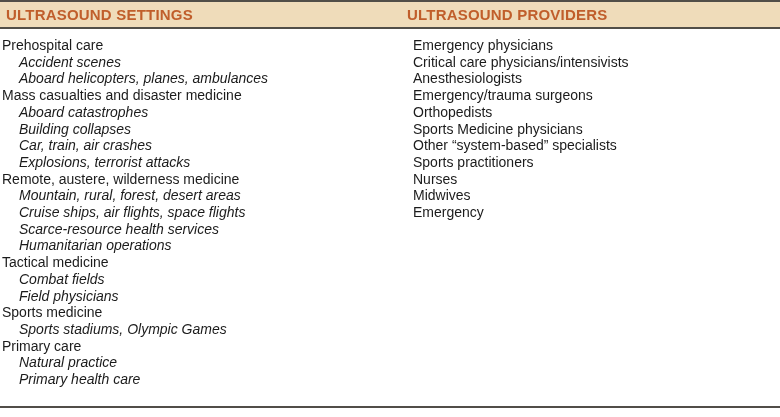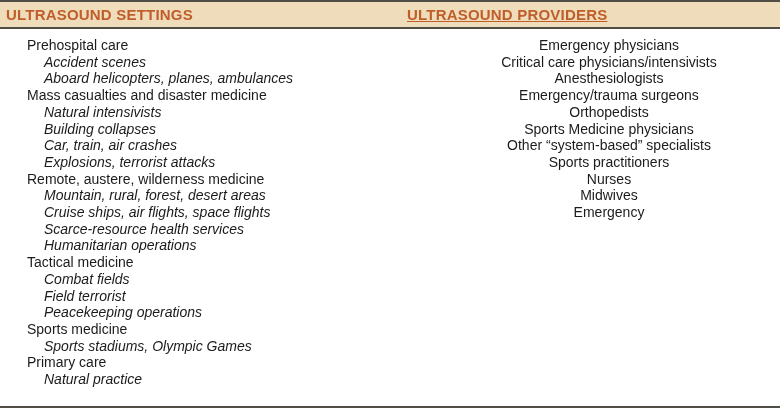--- a/index.html
+++ b/index.html
@@ -30,37 +30,36 @@
   }
   .hcell {
     font-size: 15px;
     font-weight: bold;
     color: var(--accent);
     line-height: 25px;
     letter-spacing: 0.2px;
     white-space: nowrap;
   }
   .hcell.left  { width: 407px; padding-left: 6px; }
-  .hcell.right { flex: 1; text-decoration: underline; }
+  .hcell.right { flex: 1; }
   .body {
     display: flex;
     padding-top: 8px;
-    padding-left: 25px;
   }
   .col.left  { width: 413px; }
   .col.right { flex: 1; }
   .row {
     font-size: 14px;
     line-height: 16.7px;
     color: var(--text);
     white-space: nowrap;
   }
   .col.left .row.lvl0 { padding-left: 2px; }
   .col.left .row.lvl1 { padding-left: 19px; font-style: italic; }
-  .col.right .row { padding-left: 0; text-align: center; }
+  .col.right .row { padding-left: 0; }
   .rule-bottom {
     position: absolute;
     left: 0; right: 0;
     top: 406px;
     height: 2px;
     background: var(--rule);
   }
 </style>
 </head>
 <body>
@@ -70,37 +69,37 @@
     <div class="hcell left">ULTRASOUND SETTINGS</div>
     <div class="hcell right">ULTRASOUND PROVIDERS</div>
   </div>
   <div class="body">
     <div class="col left">
 
     <div class="row lvl0">Prehospital care</div>
         <div class="row lvl1">Accident scenes</div>
         <div class="row lvl1">Aboard helicopters, planes, ambulances</div>
         <div class="row lvl0">Mass casualties and disaster medicine</div>
-        <div class="row lvl1">Natural intensivists</div>
+        <div class="row lvl1">Aboard catastrophes</div>
         <div class="row lvl1">Building collapses</div>
         <div class="row lvl1">Car, train, air crashes</div>
         <div class="row lvl1">Explosions, terrorist attacks</div>
         <div class="row lvl0">Remote, austere, wilderness medicine</div>
         <div class="row lvl1">Mountain, rural, forest, desert areas</div>
         <div class="row lvl1">Cruise ships, air flights, space flights</div>
         <div class="row lvl1">Scarce-resource health services</div>
         <div class="row lvl1">Humanitarian operations</div>
         <div class="row lvl0">Tactical medicine</div>
         <div class="row lvl1">Combat fields</div>
-        <div class="row lvl1">Field terrorist</div>
-        <div class="row lvl1">Peacekeeping operations</div>
+        <div class="row lvl1">Field physicians</div>
         <div class="row lvl0">Sports medicine</div>
         <div class="row lvl1">Sports stadiums, Olympic Games</div>
         <div class="row lvl0">Primary care</div>
         <div class="row lvl1">Natural practice</div>
+        <div class="row lvl1">Primary health care</div>
       </div>
     <div class="col right">
 
     <div class="row lvl0">Emergency physicians</div>
         <div class="row lvl0">Critical care physicians/intensivists</div>
         <div class="row lvl0">Anesthesiologists</div>
         <div class="row lvl0">Emergency/trauma surgeons</div>
         <div class="row lvl0">Orthopedists</div>
         <div class="row lvl0">Sports Medicine physicians</div>
         <div class="row lvl0">Other “system-based” specialists</div>

